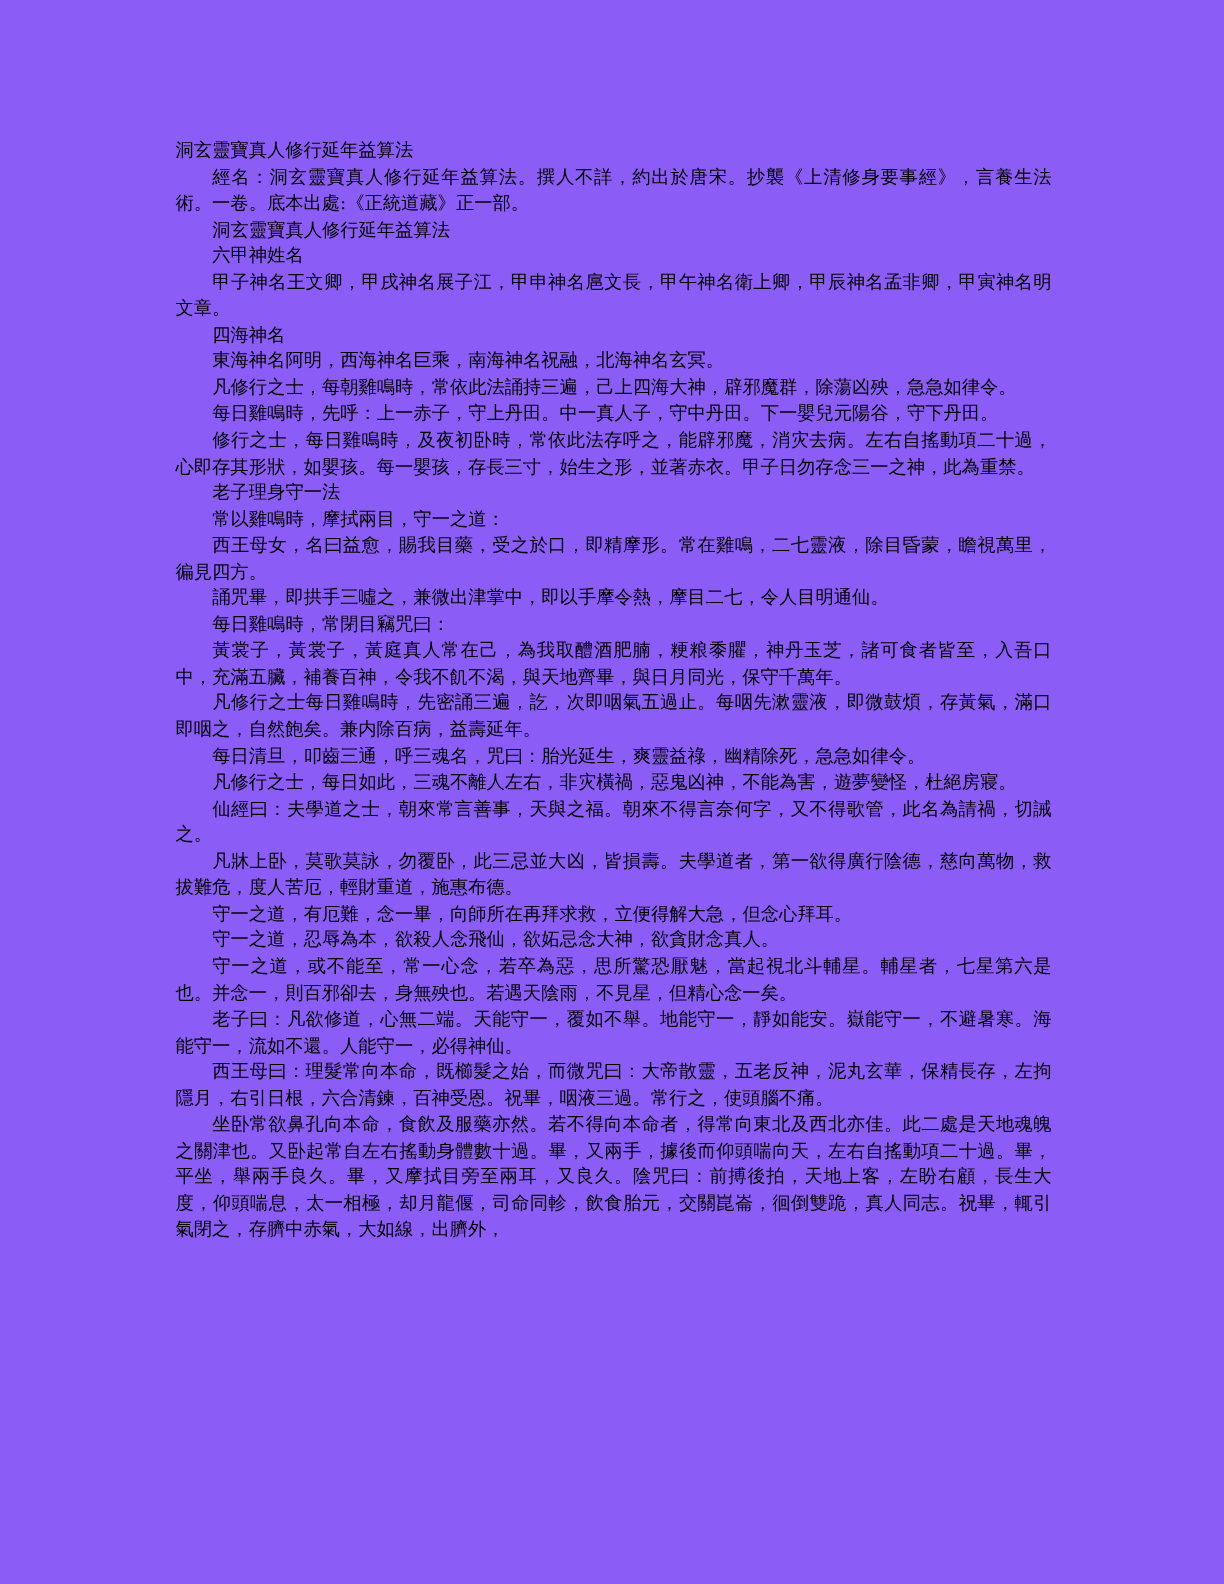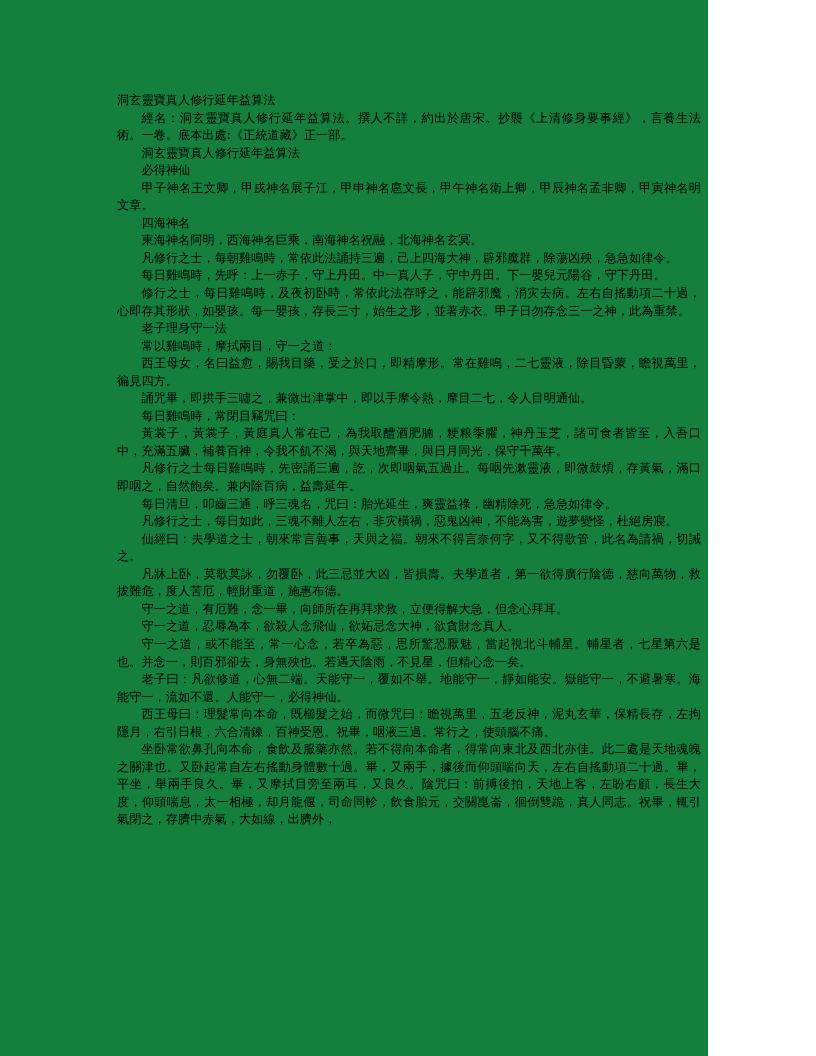--- a/index.html
+++ b/index.html
@@ -2,23 +2,23 @@
 <html><head>
 <meta charset="utf-8">
 <style>
   html, body {
     margin: 0;
     padding: 0;
     background: #ffffff;
   }
   .page {
     position: relative;
-    width: 708px;
+    width: 816px;
     height: 1056px;
-    background: #15803d;
+    background: #8b5cf6;
     overflow: hidden;
   }
   .doc-body {
     position: absolute;
     left: 117px;
     top: 92px;
     width: 584px;
   }
   .para {
     font-family: "DejaVu Serif", "Liberation Serif", serif;
@@ -39,21 +39,21 @@
   }
 </style>
 </head>
 <body>
 
 <div class="page">
   <div class="doc-body">
     <p class="para flush">洞玄靈寶真人修行延年益算法</p>
     <p class="para indent">經名：洞玄靈寶真人修行延年益算法。撰人不詳，約出於唐宋。抄襲《上清修身要事經》，言養生法術。一卷。底本出處:《正統道藏》正一部。</p>
     <p class="para indent">洞玄靈寶真人修行延年益算法</p>
-    <p class="para indent">必得神仙</p>
+    <p class="para indent">六甲神姓名</p>
     <p class="para indent">甲子神名王文卿，甲戌神名展子江，甲申神名扈文長，甲午神名衛上卿，甲辰神名孟非卿，甲寅神名明文章。</p>
     <p class="para indent">四海神名</p>
     <p class="para indent">東海神名阿明，西海神名巨乘，南海神名祝融，北海神名玄冥。</p>
     <p class="para indent">凡修行之士，每朝雞鳴時，常依此法誦持三遍，己上四海大神，辟邪魔群，除蕩凶殃，急急如律令。</p>
     <p class="para indent">每日雞鳴時，先呼：上一赤子，守上丹田。中一真人子，守中丹田。下一嬰兒元陽谷，守下丹田。</p>
     <p class="para indent">修行之士，每日雞鳴時，及夜初卧時，常依此法存呼之，能辟邪魔，消灾去病。左右自搖動項二十過，心即存其形狀，如嬰孩。每一嬰孩，存長三寸，始生之形，並著赤衣。甲子日勿存念三一之神，此為重禁。</p>
     <p class="para indent">老子理身守一法</p>
     <p class="para indent">常以雞鳴時，摩拭兩目，守一之道：</p>
     <p class="para indent">西王母女，名曰益愈，賜我目藥，受之於口，即精摩形。常在雞鳴，二七靈液，除目昏蒙，瞻視萬里，徧見四方。</p>
     <p class="para indent">誦咒畢，即拱手三噓之，兼微出津掌中，即以手摩令熱，摩目二七，令人目明通仙。</p>
@@ -61,16 +61,16 @@
     <p class="para indent">黃裳子，黃裳子，黃庭真人常在己，為我取醴酒肥腩，粳粮黍臞，神丹玉芝，諸可食者皆至，入吾口中，充滿五臟，補養百神，令我不飢不渴，與天地齊畢，與日月同光，保守千萬年。</p>
     <p class="para indent">凡修行之士每日雞鳴時，先密誦三遍，訖，次即咽氣五過止。每咽先漱靈液，即微鼓煩，存黃氣，滿口即咽之，自然飽矣。兼内除百病，益壽延年。</p>
     <p class="para indent">每日清旦，叩齒三通，呼三魂名，咒曰：胎光延生，爽靈益祿，幽精除死，急急如律令。</p>
     <p class="para indent">凡修行之士，每日如此，三魂不離人左右，非灾橫禍，惡鬼凶神，不能為害，遊夢變怪，杜絕房寢。</p>
     <p class="para indent">仙經曰：夫學道之士，朝來常言善事，天與之福。朝來不得言奈何字，又不得歌管，此名為請禍，切誡之。</p>
     <p class="para indent">凡牀上卧，莫歌莫詠，勿覆卧，此三忌並大凶，皆損壽。夫學道者，第一欲得廣行陰德，慈向萬物，救拔難危，度人苦厄，輕財重道，施惠布德。</p>
     <p class="para indent">守一之道，有厄難，念一畢，向師所在再拜求救，立便得解大急，但念心拜耳。</p>
     <p class="para indent">守一之道，忍辱為本，欲殺人念飛仙，欲妬忌念大神，欲貪財念真人。</p>
     <p class="para indent">守一之道，或不能至，常一心念，若卒為惡，思所驚恐厭魅，當起視北斗輔星。輔星者，七星第六是也。并念一，則百邪卻去，身無殃也。若遇天陰雨，不見星，但精心念一矣。</p>
     <p class="para indent">老子曰：凡欲修道，心無二端。天能守一，覆如不舉。地能守一，靜如能安。嶽能守一，不避暑寒。海能守一，流如不還。人能守一，必得神仙。</p>
-    <p class="para indent">西王母曰：理髮常向本命，既櫛髮之始，而微咒曰：瞻視萬里，五老反神，泥丸玄華，保精長存，左拘隱月，右引日根，六合清鍊，百神受恩。祝畢，咽液三過。常行之，使頭腦不痛。</p>
+    <p class="para indent">西王母曰：理髮常向本命，既櫛髮之始，而微咒曰：大帝散靈，五老反神，泥丸玄華，保精長存，左拘隱月，右引日根，六合清鍊，百神受恩。祝畢，咽液三過。常行之，使頭腦不痛。</p>
     <p class="para indent">坐卧常欲鼻孔向本命，食飲及服藥亦然。若不得向本命者，得常向東北及西北亦佳。此二處是天地魂魄之關津也。又卧起常自左右搖動身體數十過。畢，又兩手，據後而仰頭喘向天，左右自搖動項二十過。畢，平坐，舉兩手良久。畢，又摩拭目旁至兩耳，又良久。陰咒曰：前搏後拍，天地上客，左盼右顧，長生大度，仰頭喘息，太一相極，却月龍偃，司命同軫，飲食胎元，交關崑崙，徊倒雙跪，真人同志。祝畢，輒引氣閉之，存臍中赤氣，大如線，出臍外，</p>
   </div>
 </div>
 
 </body></html>

